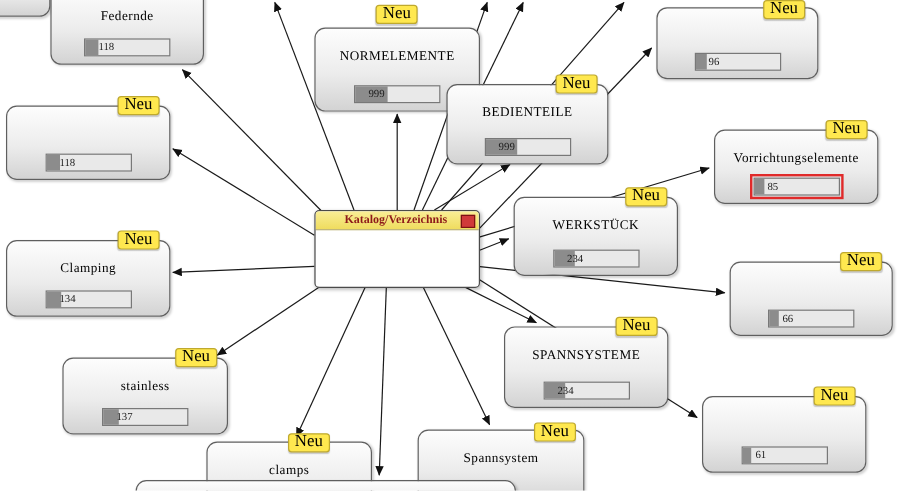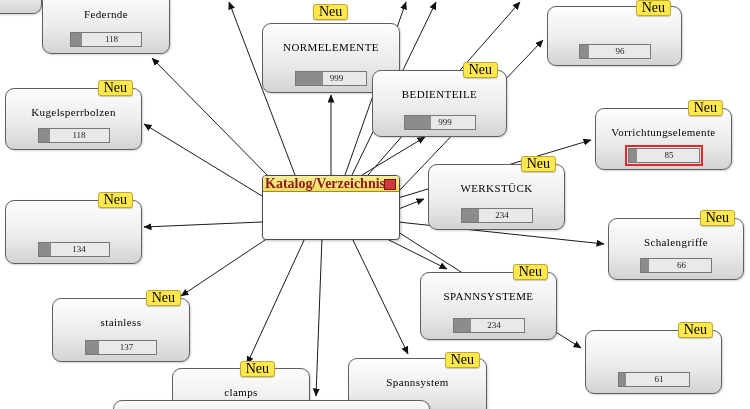--- a/index.html
+++ b/index.html
@@ -26,21 +26,21 @@
     white-space:nowrap; overflow:hidden;
   }
   .node .count {
     position:absolute; bottom:6px; left:50%; transform:translateX(-50%);
     width:70px; height:13px; border:1px solid #787878; background:#e9e9e9;
   }
   .node .count .fill {
     position:absolute; left:0; top:0; bottom:0; background:#8c8c8c;
   }
   .node .count .num {
-    position:relative; display:block; text-align:center;
+    position:relative; display:block; text-align:left;
     font-size:9px; line-height:13px; color:#1c1c1c; z-index:1;margin-left:11px;
   }
   .count.highlight-red { outline:2px solid #e02a2a; outline-offset:1px; }
 
   .badge {
     position:absolute; right:8px; top:-9px; z-index:3;
     background:#ffe84f; border:1px solid #bfa92e; border-radius:3px;
     padding:0 5px; height:14px; line-height:14px; font-size:14px; color:#000;
     box-shadow:0 1px 1px rgba(0,0,0,.2);
   }
@@ -79,22 +79,22 @@
     position:absolute; left:262px; top:175px; width:136px; height:63px; z-index:6;
     border:1px solid #4a4a4a; border-radius:4px; background:#fff;
     box-shadow:1px 1px 3px rgba(0,0,0,.25);
   }
   .central-titlebar {
     position:relative; height:15px;
     background:linear-gradient(180deg,#f9ee96,#efdc5e);
     border-bottom:1px solid #9a8c30; border-radius:3px 3px 0 0;
   }
   .central-title {
-    display:block; padding-left:2px;
-    font-size:14px; line-height:15px; font-weight:bold; color:#8e1a1a;
+    display:block; padding-left:24px;
+    font-size:10px; line-height:15px; font-weight:bold; color:#8e1a1a;
   }
   .closebox {
     position:absolute; right:3px; top:3px; width:10px; height:9px;
     background:#d03a3a; border:1px solid #7c1212;
   }
   .central-body {
     display:flex; align-items:center; height:46px; padding:0 6px;
     background:linear-gradient(180deg,#fbfbfb,#dcdcdc);
     border-radius:0 0 3px 3px;
   }
@@ -172,21 +172,20 @@
   <div class="node" id="node-baukasten">
     <span class="badge">Neu</span>
     <div class="count">
       <span class="fill" style="width: 13%;"></span>
       <span class="num">96</span>
     </div>
   </div>
 
   <div class="node" id="node-kugelsperrbolzen">
     <span class="badge">Neu</span>
-    <div class="title">Kugelsperrbolzen</div>
     <div class="count">
       <span class="fill" style="width: 16%;"></span>
       <span class="num">118</span>
     </div>
   </div>
 
   <div class="node" id="node-vorrichtungselemente">
     <span class="badge">Neu</span>
     <div class="title">Vorrichtungselemente</div>
     <div class="count highlight-red">
@@ -199,29 +198,29 @@
     <span class="badge">Neu</span>
     <div class="title">WERKSTÜCK</div>
     <div class="count">
       <span class="fill" style="width: 25%;"></span>
       <span class="num">234</span>
     </div>
   </div>
 
   <div class="node" id="node-clamping">
     <span class="badge">Neu</span>
+    <div class="title">Clamping</div>
     <div class="count">
       <span class="fill" style="width: 18%;"></span>
       <span class="num">134</span>
     </div>
   </div>
 
   <div class="node" id="node-schalengriffe">
     <span class="badge">Neu</span>
-    <div class="title">Schalengriffe</div>
     <div class="count">
       <span class="fill" style="width: 12%;"></span>
       <span class="num">66</span>
     </div>
   </div>
 
   <div class="node" id="node-spannsysteme">
     <span class="badge">Neu</span>
     <div class="title">SPANNSYSTEME</div>
     <div class="count">

